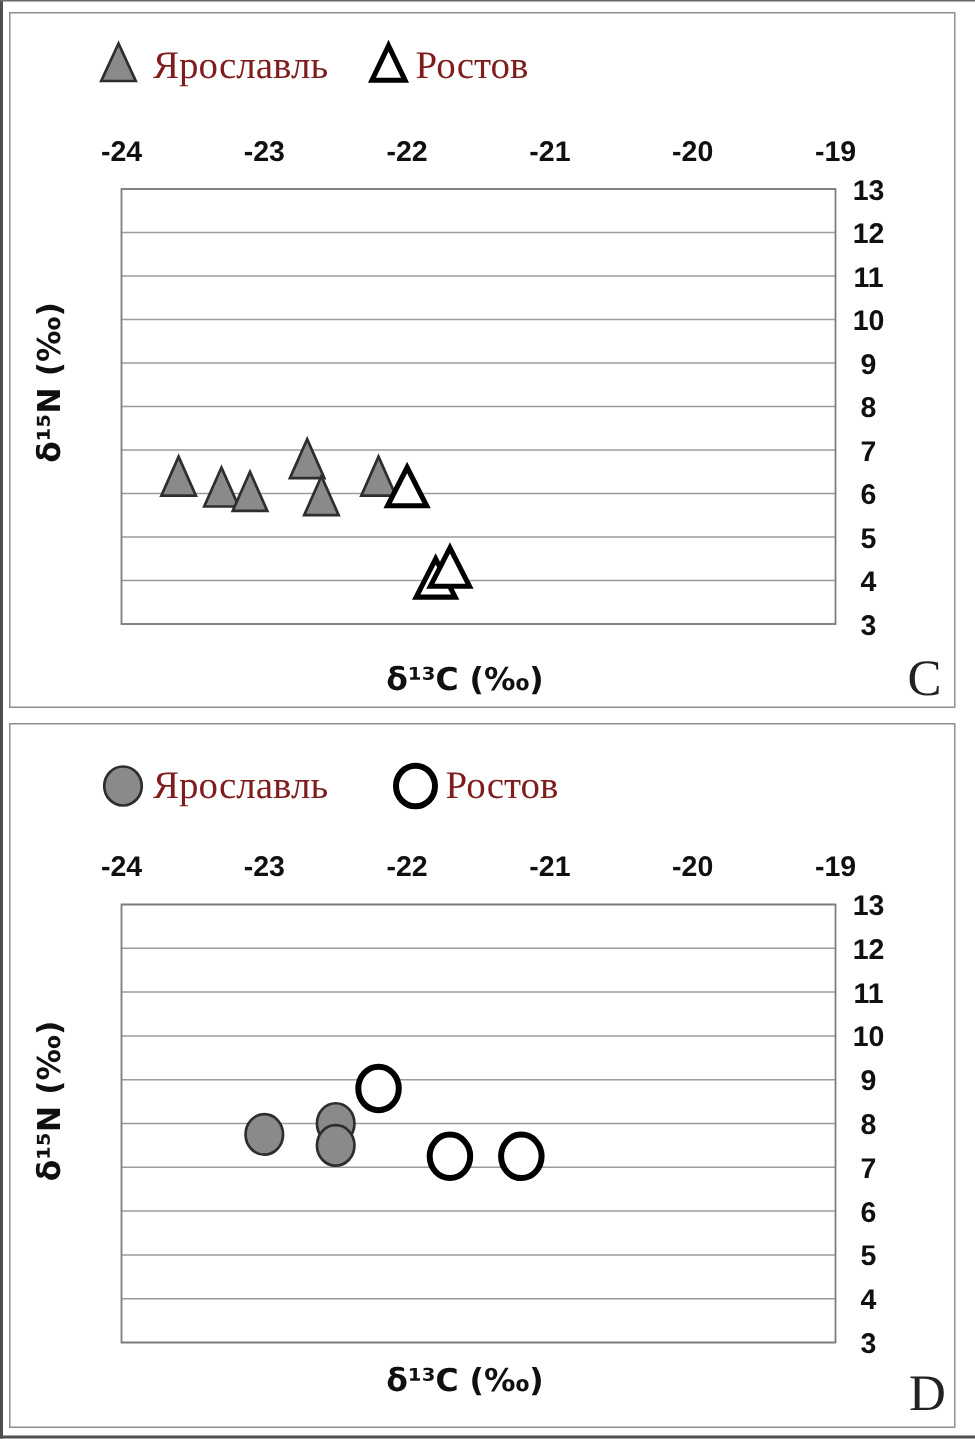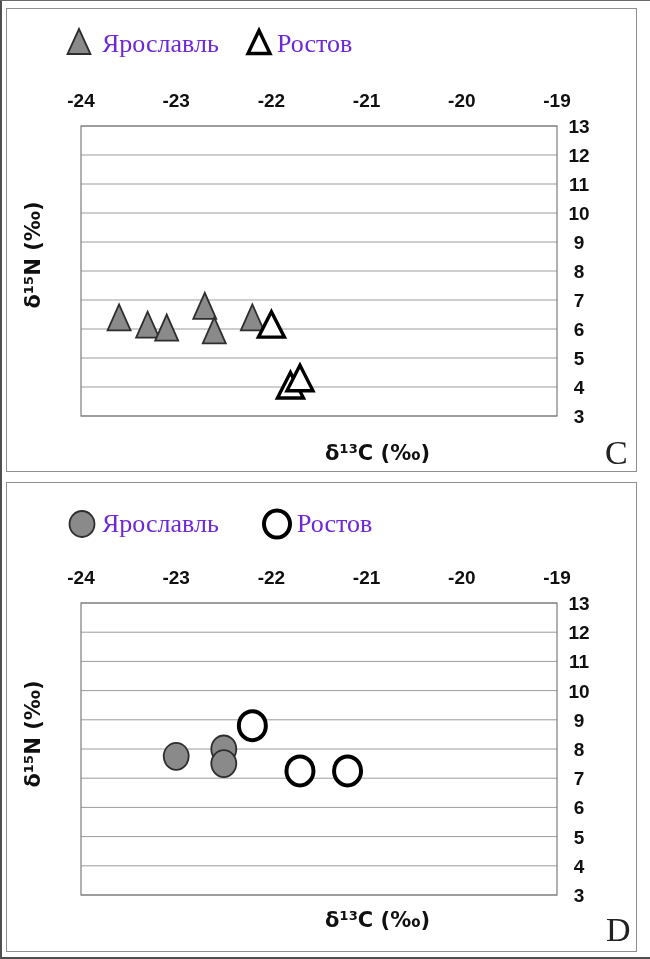--- a/index.html
+++ b/index.html
@@ -4,24 +4,24 @@
 <style>
   * { margin:0; padding:0; box-sizing:border-box; }
   html,body { width:650px; height:959px; background:#fff; }
   body { position:relative; font-family:"Liberation Sans","DejaVu Sans",sans-serif; overflow:hidden; }
   .panel { position:absolute; left:6px; width:631px; background:#fff; border:1px solid #8f8f8f; }
   #panelC { top:8px;  height:464px; }
   #panelD { top:482px; height:470px; }
   .chart-svg { position:absolute; left:0; top:0; }
   .legend-marker { position:absolute; }
   .legend-label { position:absolute; font-family:"Liberation Serif","DejaVu Serif",serif;
-                  font-size:26px; color:#6d28d9; white-space:nowrap; line-height:1.1; }
+                  font-size:26px; color:#7f1d1d; white-space:nowrap; line-height:1.1; }
   .axis-title { position:absolute; font-family:"DejaVu Sans","Liberation Sans",sans-serif;
                 font-weight:bold; font-size:21px; color:#101010; white-space:nowrap; }
-  .x-title { width:240px; text-align:right; }
+  .x-title { width:240px; text-align:center; }
   .y-title { width:180px; height:26px; text-align:center; transform:rotate(-90deg); }
   .panel-letter { position:absolute; font-family:"Liberation Serif","DejaVu Serif",serif;
                   font-size:34px; color:#222; }
   .edge { position:absolute; background:#4f4f4f; z-index:9; }
   #edgeLeft { left:0; top:0; width:2px; height:959px; }
   #edgeTop { left:0; top:0; width:650px; height:1px; background:#6a6a6a; }
   #edgeBottom { left:0; top:957px; width:650px; height:2px; }
 </style>
 </head>
 <body>

